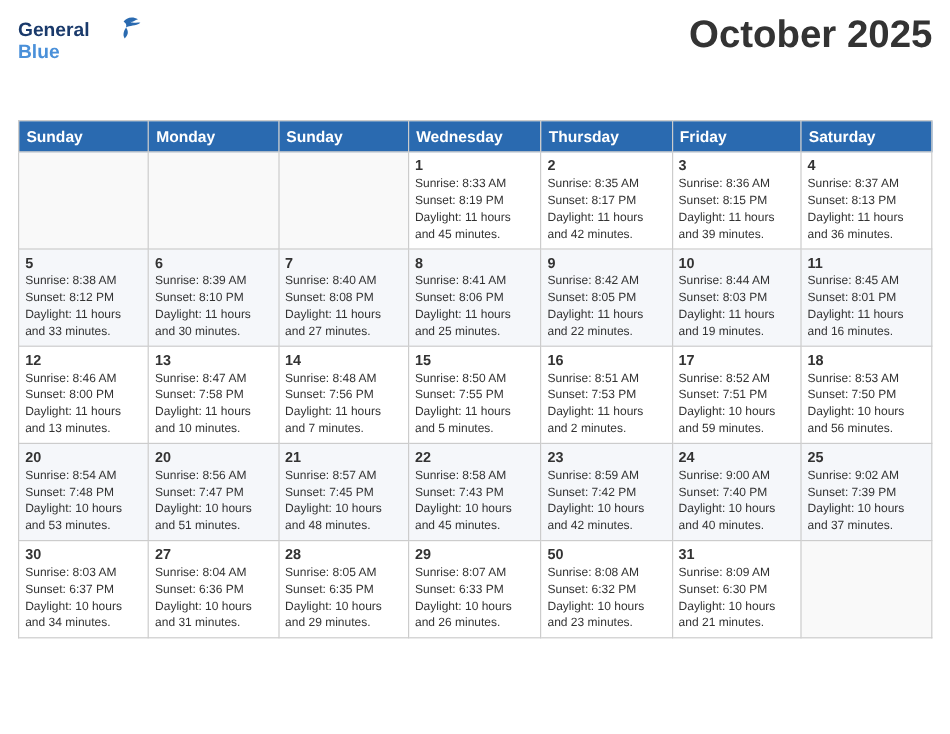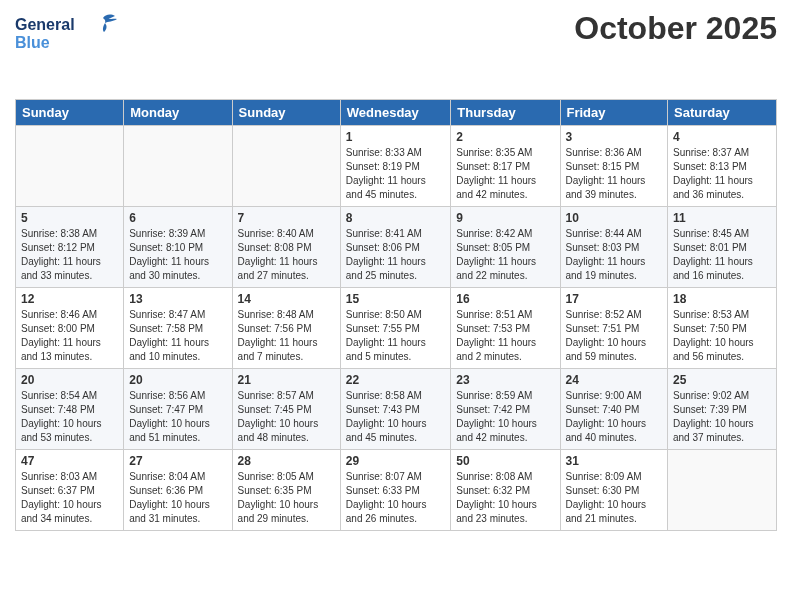--- a/index.html
+++ b/index.html
@@ -165,21 +165,21 @@
             <div class="day-num">24</div>
             <div class="day-info">Sunrise: 9:00 AM<br>Sunset: 7:40 PM<br>Daylight: 10 hours<br>and 40 minutes.</div>
           </td>
           <td>
             <div class="day-num">25</div>
             <div class="day-info">Sunrise: 9:02 AM<br>Sunset: 7:39 PM<br>Daylight: 10 hours<br>and 37 minutes.</div>
           </td>
         </tr>
         <tr>
           <td>
-            <div class="day-num">47</div>
+            <div class="day-num">30</div>
             <div class="day-info">Sunrise: 8:03 AM<br>Sunset: 6:37 PM<br>Daylight: 10 hours<br>and 34 minutes.</div>
           </td>
           <td>
             <div class="day-num">27</div>
             <div class="day-info">Sunrise: 8:04 AM<br>Sunset: 6:36 PM<br>Daylight: 10 hours<br>and 31 minutes.</div>
           </td>
           <td>
             <div class="day-num">28</div>
             <div class="day-info">Sunrise: 8:05 AM<br>Sunset: 6:35 PM<br>Daylight: 10 hours<br>and 29 minutes.</div>
           </td>

